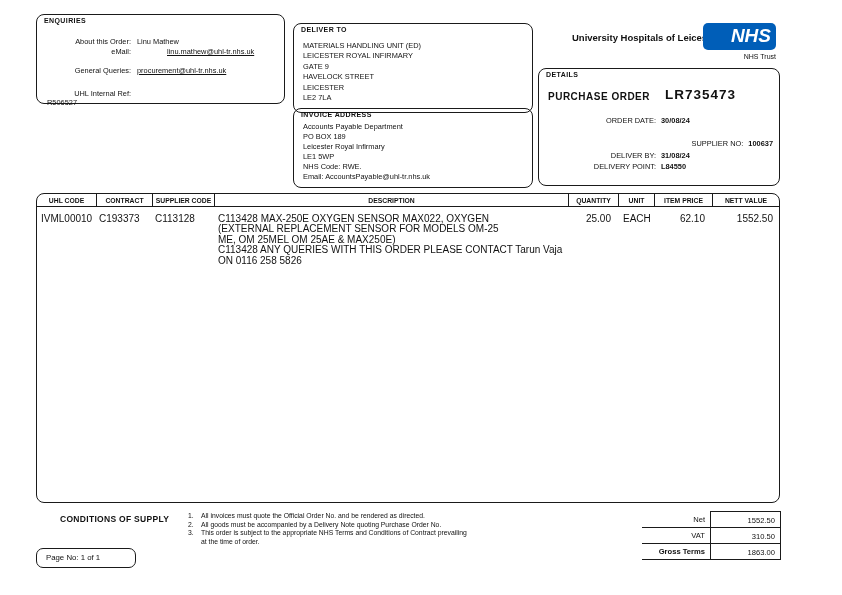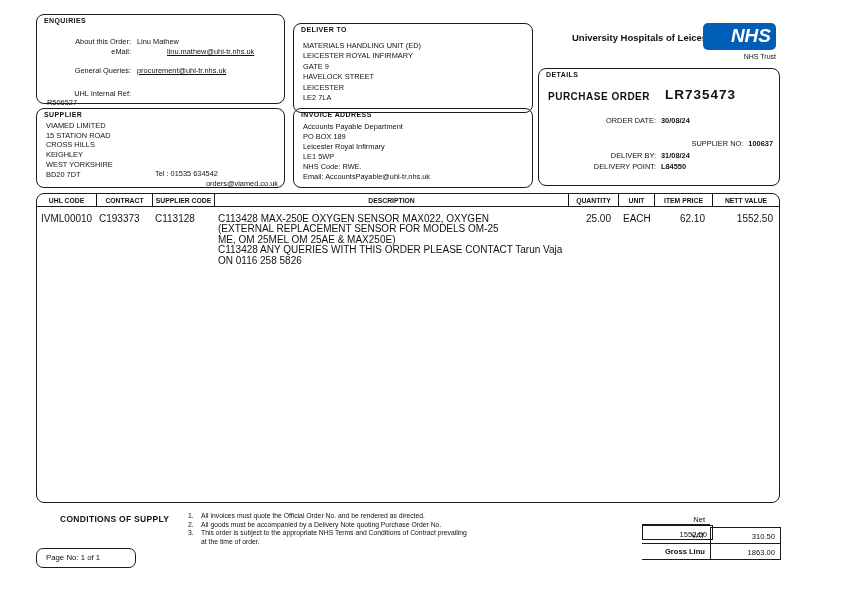--- a/index.html
+++ b/index.html
@@ -7,21 +7,21 @@
   body { font-family:"Liberation Sans", sans-serif; color:#111; }
   .page { position:relative; width:842px; height:595px; background:#ffffff; overflow:hidden; }
 
   .box { position:absolute; border:1.4px solid #1a1a1a; border-radius:8px; }
   .box-label { position:absolute; top:2px; left:7px; font-size:7px; font-weight:bold; letter-spacing:.4px; }
 
   
   .lv { position:absolute; left:4px; right:4px; display:flex; font-size:7.4px; }
   .lv .l { width:90px; text-align:right; flex:none; }
   .lv .v { margin-left:6px; }
-  .u { text-decoration:underline;text-align:right; }
+  .u { text-decoration:underline; }
 
   .box-body { position:absolute; left:9px; right:6px; }
   .addr-line { font-size:7.4px; line-height:10.4px; white-space:nowrap; }
   .addr-line.tight { line-height:9.7px; }
 
   
   .trust-name { position:absolute; left:572px; top:32px; font-size:9.5px; font-weight:bold; }
   .nhs-logo { position:absolute; left:703px; top:23px; width:73px; height:27px; background:#005EB8;
               color:#fff; font-weight:bold; font-style:italic; font-size:19px; line-height:26px;
               text-align:right; padding-right:5px; border-radius:5px; }
@@ -47,21 +47,21 @@
   
   .cond-title { position:absolute; left:60px; top:514px; font-size:8.5px; font-weight:bold; letter-spacing:.3px; }
   .cond-list { position:absolute; left:188px; top:512px; }
   .cond-item { display:flex; font-size:6.8px; line-height:8.6px; }
   .cond-num { width:13px; flex:none; }
   .cond-text { width:272px; }
 
   
   .totals { position:absolute; left:642px; top:511px; width:139px; }
   .trow { display:flex; height:17px; margin-top:-1.2px; }
-  .trow:first-child { margin-top:0;flex-direction:column; }
+  .trow:first-child { margin-top:0; }
   .tlabel { width:68px; flex:none; text-align:right; font-size:7.6px; padding:4px 5px 0 0;
             border-bottom:1.1px solid #1a1a1a; }
   .tlabel.bold { font-weight:bold; }
   .tvalue { width:71px; flex:none; border:1.2px solid #1a1a1a; font-size:7.6px;
             text-align:right; padding:4px 5px 0 0; }
 
   
   .pageno-box { position:absolute; left:36px; top:548px; width:100px; height:20px;
                 border:1.4px solid #1a1a1a; border-radius:7px; }
   .pageno-text { position:absolute; left:9px; top:4px; font-size:7.8px; }
@@ -122,33 +122,20 @@
     <div class="dfield" style="top:81.5px;">
       <span class="dl">DELIVER BY:</span>
       <span class="dv">31/08/24</span>
     </div>
     <div class="dfield" style="top:93px;">
       <span class="dl">DELIVERY POINT:</span>
       <span class="dv">L84550</span>
     </div>
   </section>
 
-  <section class="box" style="left:36px; top:108px; width:249px; height:80px;">
-    <div class="box-label">SUPPLIER</div>
-    <div class="box-body" style="top:12px;">
-      <div class="addr-line tight">VIAMED LIMITED</div>
-      <div class="addr-line tight">15 STATION ROAD</div>
-      <div class="addr-line tight">CROSS HILLS</div>
-      <div class="addr-line tight">KEIGHLEY</div>
-      <div class="addr-line tight">WEST YORKSHIRE</div>
-      <div class="addr-line tight">BD20 7DT</div>
-      <div class="addr-line tight u">orders@viamed.co.uk</div>
-    </div>
-    <div style="position:absolute; left:118px; top:60px; font-size:7.4px;">Tel : 01535 634542</div>
-  </section>
 
   <section class="box" style="left:293px; top:108px; width:240px; height:80px;">
     <div class="box-label">INVOICE ADDRESS</div>
     <div class="box-body" style="top:13px;">
       <div class="addr-line" style="line-height:10px;">Accounts Payable Department</div>
       <div class="addr-line" style="line-height:10px;">PO BOX 189</div>
       <div class="addr-line" style="line-height:10px;">Leicester Royal Infirmary</div>
       <div class="addr-line" style="line-height:10px;">LE1 5WP</div>
       <div class="addr-line" style="line-height:10px;">NHS Code: RWE.</div>
       <div class="addr-line" style="line-height:10px;">Email: AccountsPayable@uhl-tr.nhs.uk</div>
@@ -206,21 +193,21 @@
   <div class="totals">
     <div class="trow">
       <div class="tlabel">Net</div>
       <div class="tvalue">1552.50</div>
     </div>
     <div class="trow">
       <div class="tlabel">VAT</div>
       <div class="tvalue">310.50</div>
     </div>
     <div class="trow">
-      <div class="tlabel bold">Gross Linu</div>
+      <div class="tlabel bold">Gross Terms</div>
       <div class="tvalue">1863.00</div>
     </div>
   </div>
 
   <div class="pageno-box">
     <div class="pageno-text">Page No: 1 of 1</div>
   </div>
 
 </div>
 

